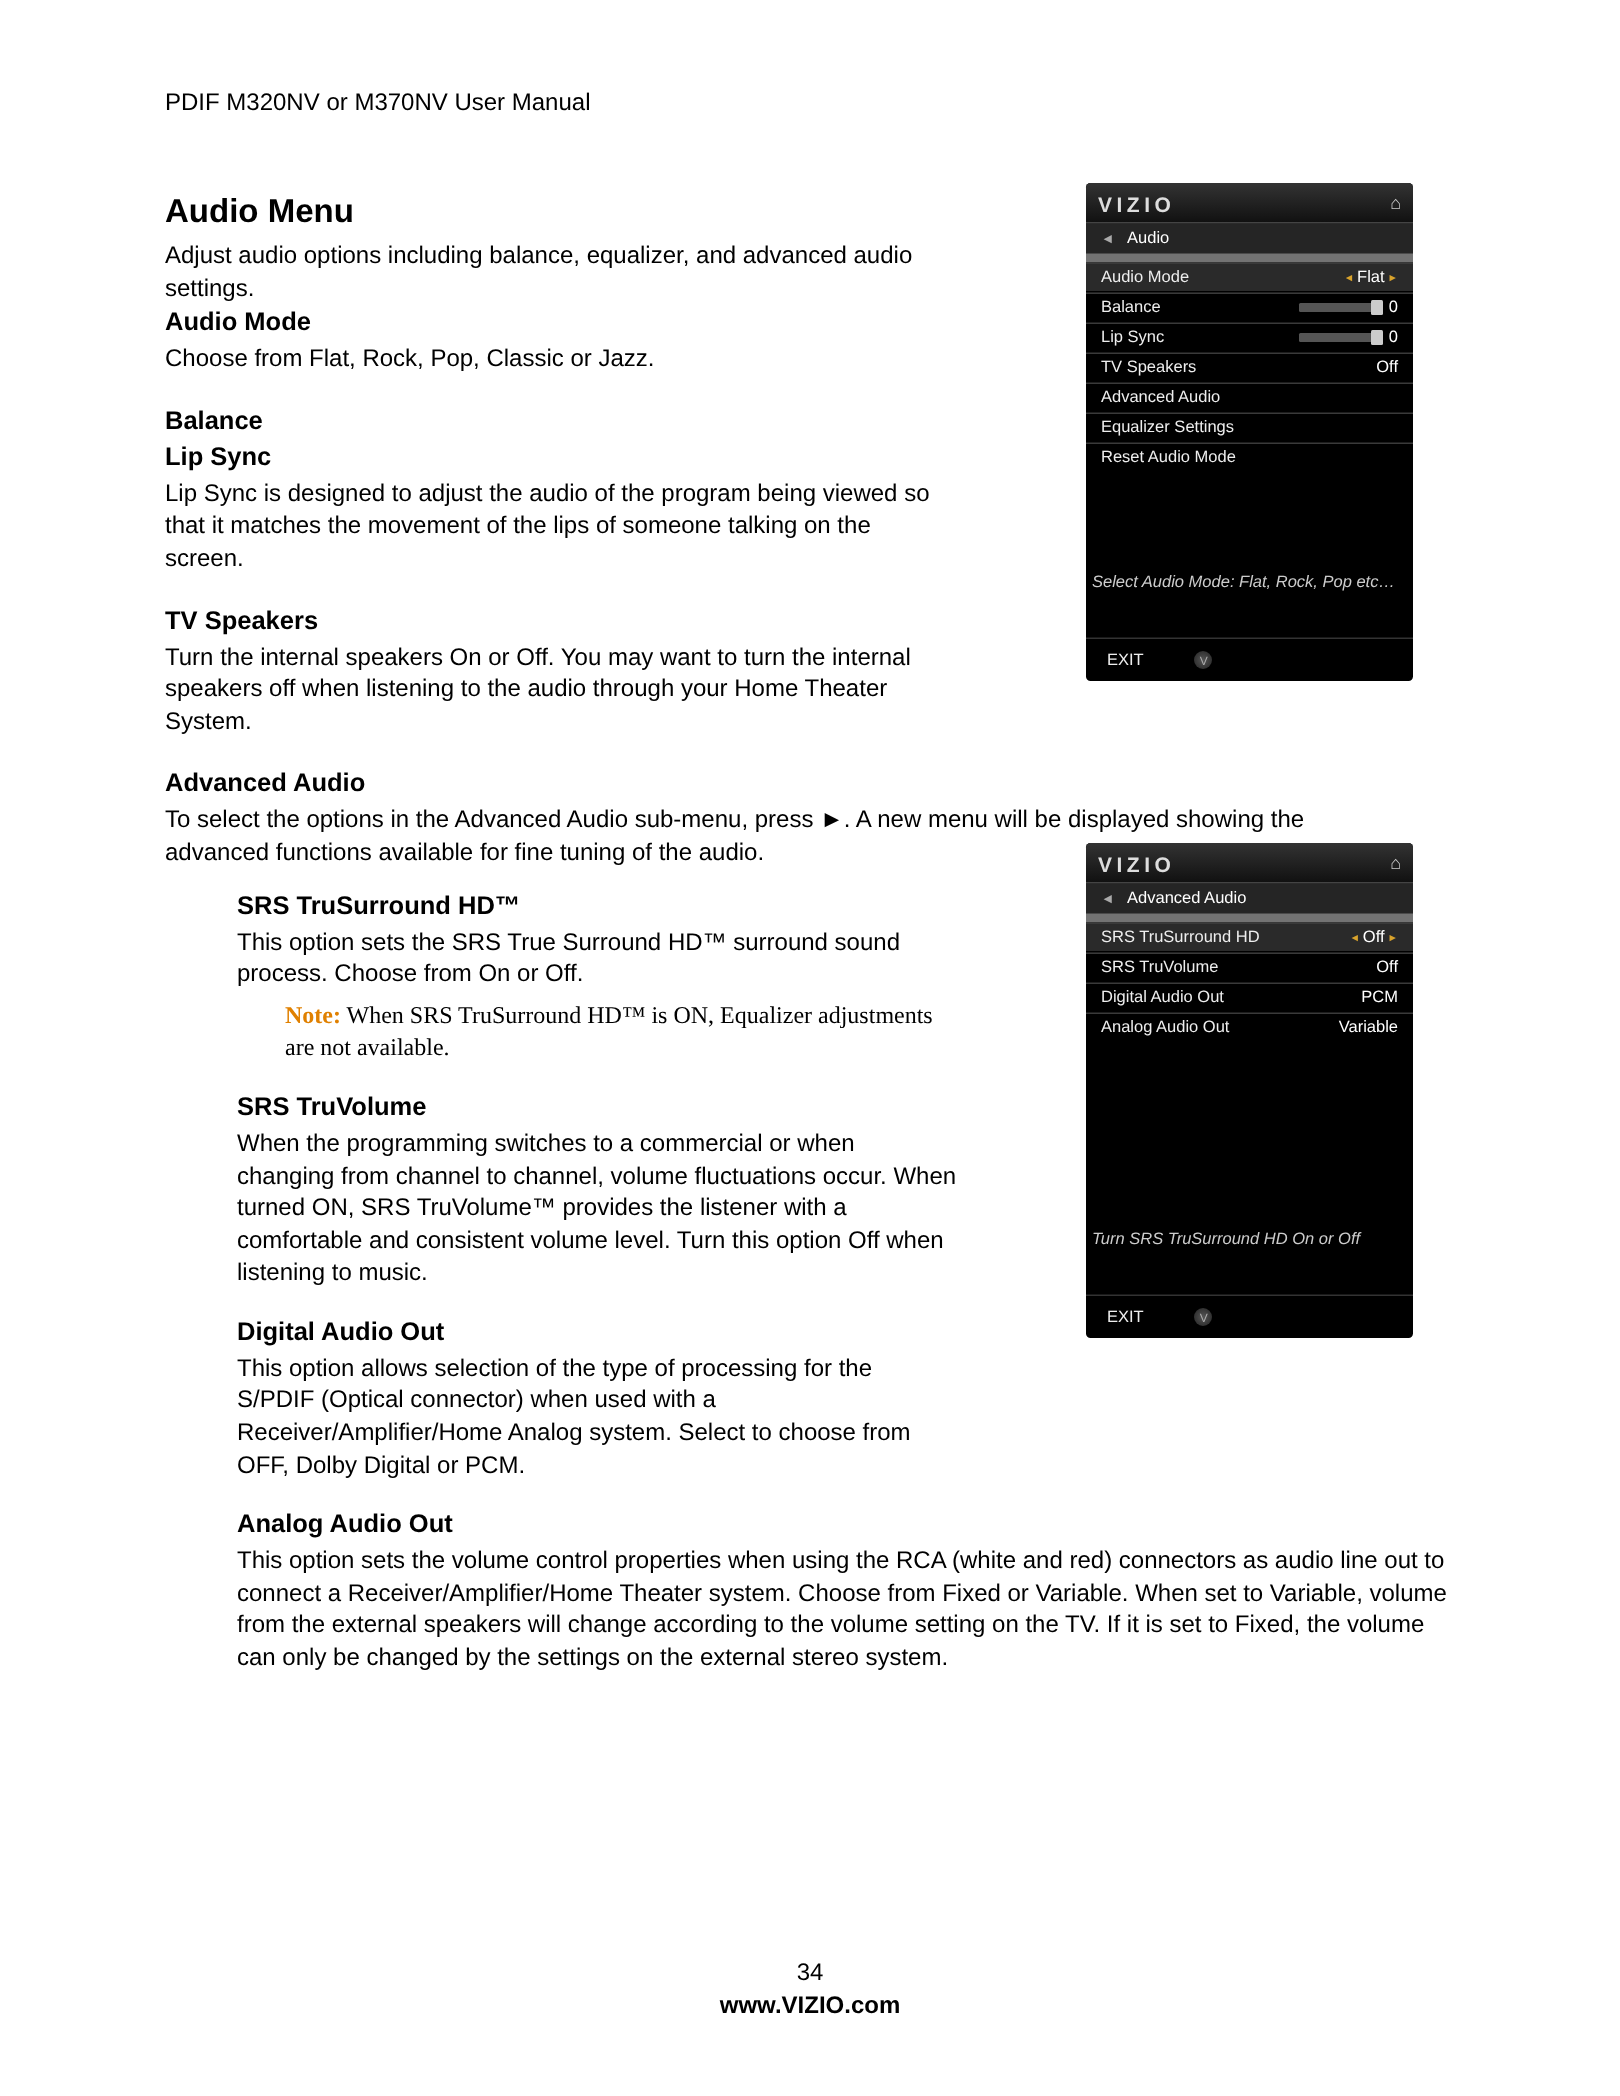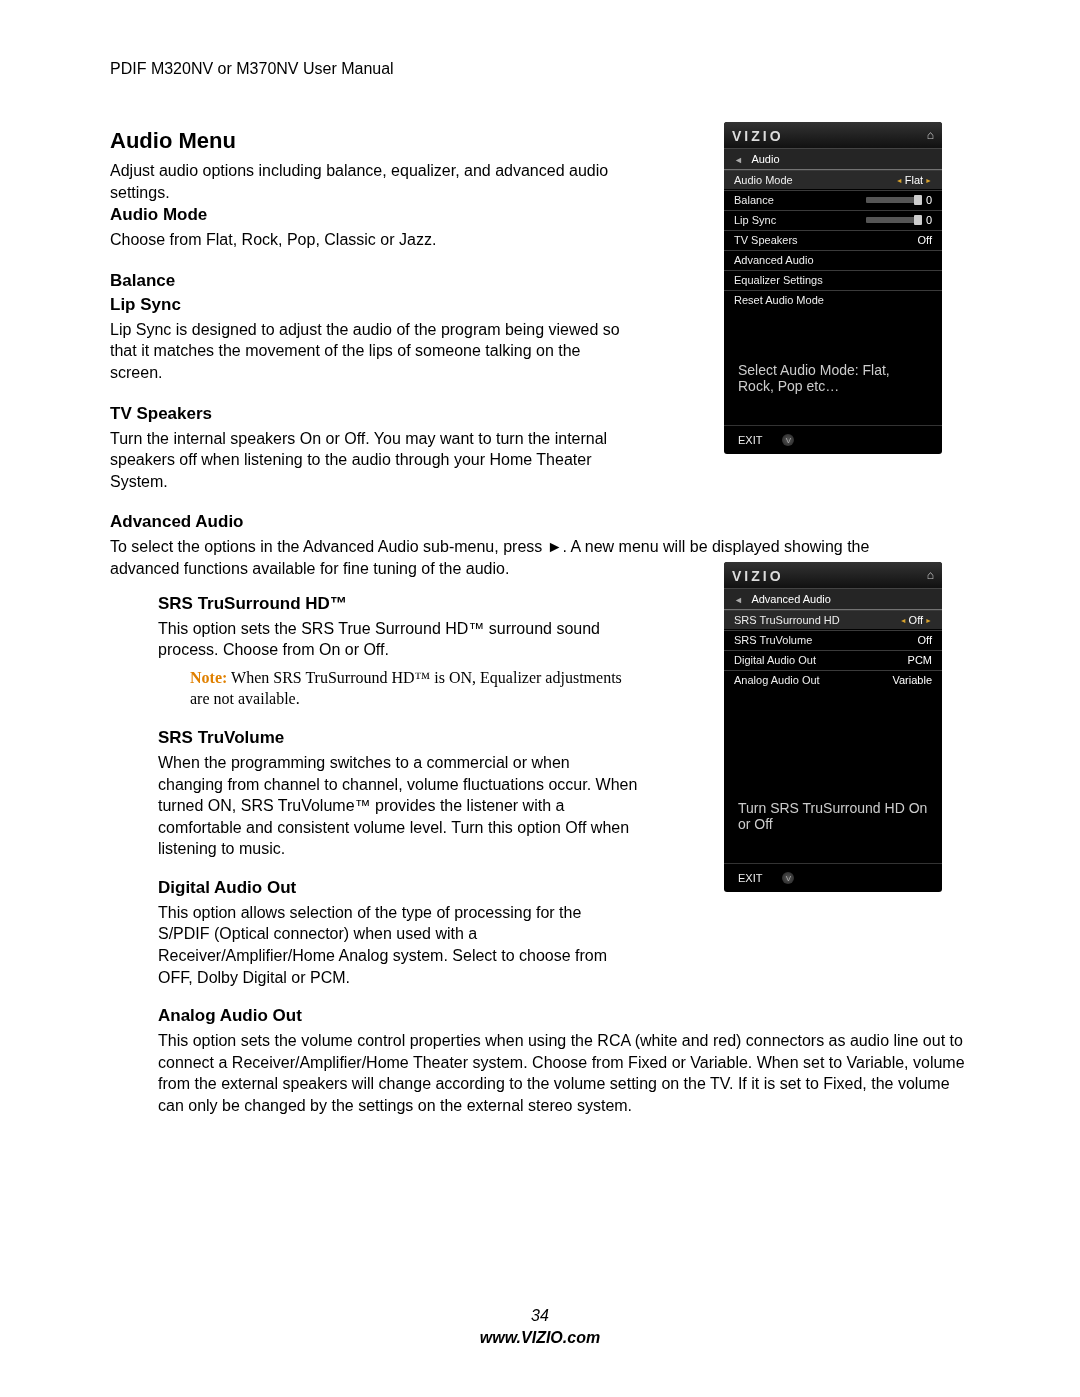--- a/index.html
+++ b/index.html
@@ -73,21 +73,20 @@
   .analog-block {
     margin-left: 48px;
     width: 810px;
   }
   .footer {
     position: absolute;
     bottom: 50px;
     left: 0;
     width: 100%;
     text-align: center;
-    font-style: italic;
   }
   .footer .page-num { font-size: 16px; margin-bottom: 4px; }
   .footer .site { font-size: 16px; font-weight: bold; }
 
   
   .osd {
     position: absolute;
     right: 28px;
     width: 218px;
     background: #000;
@@ -113,21 +112,21 @@
     right: 8px; top: 6px;
     font-size: 12px;
     letter-spacing: 0;
     color: #ccc;
   }
   .osd-crumb {
     padding: 4px 10px;
     background: #252525;
     color: #fff;
     font-size: 11px;
-    border-bottom: 1px solid #737373;
+    border-bottom: 6px solid #737373;
   }
   .osd-crumb .arrow-left { color: #aaa; margin-right: 6px; font-size: 9px; }
   .osd-row {
     display: flex;
     align-items: center;
     justify-content: space-between;
     padding: 3px 10px;
     border-top: 1px solid #3a3a3a;
     border-bottom: 1px solid #000;
     min-height: 20px;
@@ -153,36 +152,37 @@
     right: -2px; top: -2px;
     width: 8px; height: 10px;
     background: #ccc;
     border-radius: 1px;
   }
   .osd-hint {
     position: absolute;
     bottom: 60px;
     left: 0;
     width: 100%;
-    padding: 0 14px;
-    font-size: 14px;
+    padding: 0 4px;
+    font-size: 11px;
     color: #ccc;
+    font-style: italic;
   }
   .osd-footer {
     position: absolute;
     bottom: 0;
     left: 0;
     width: 100%;
     padding: 8px 14px;
     font-size: 11px;
     color: #eee;
     border-top: 1px solid #333;
     display: flex;
     align-items: center;
-    gap: 20px;
+    gap: 34px;
   }
   .osd-footer .v-icon {
     width: 12px; height: 12px;
     border-radius: 50%;
     background: radial-gradient(#555, #222);
     display: flex; align-items: center; justify-content: center;
     font-size: 8px; color: #aaa;
   }
 </style>
 </head>

